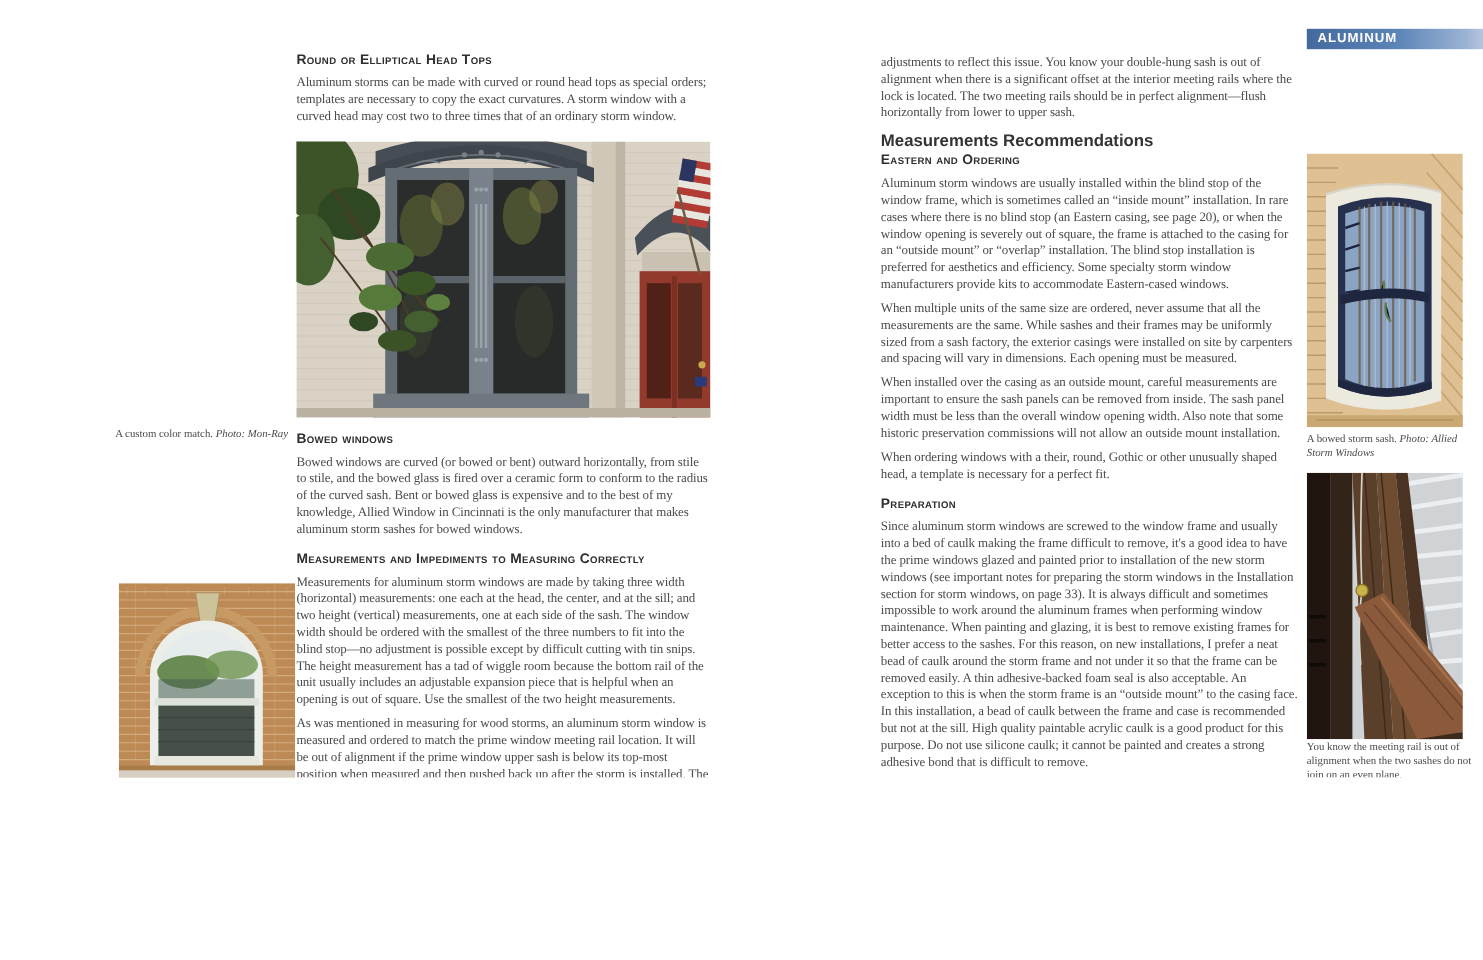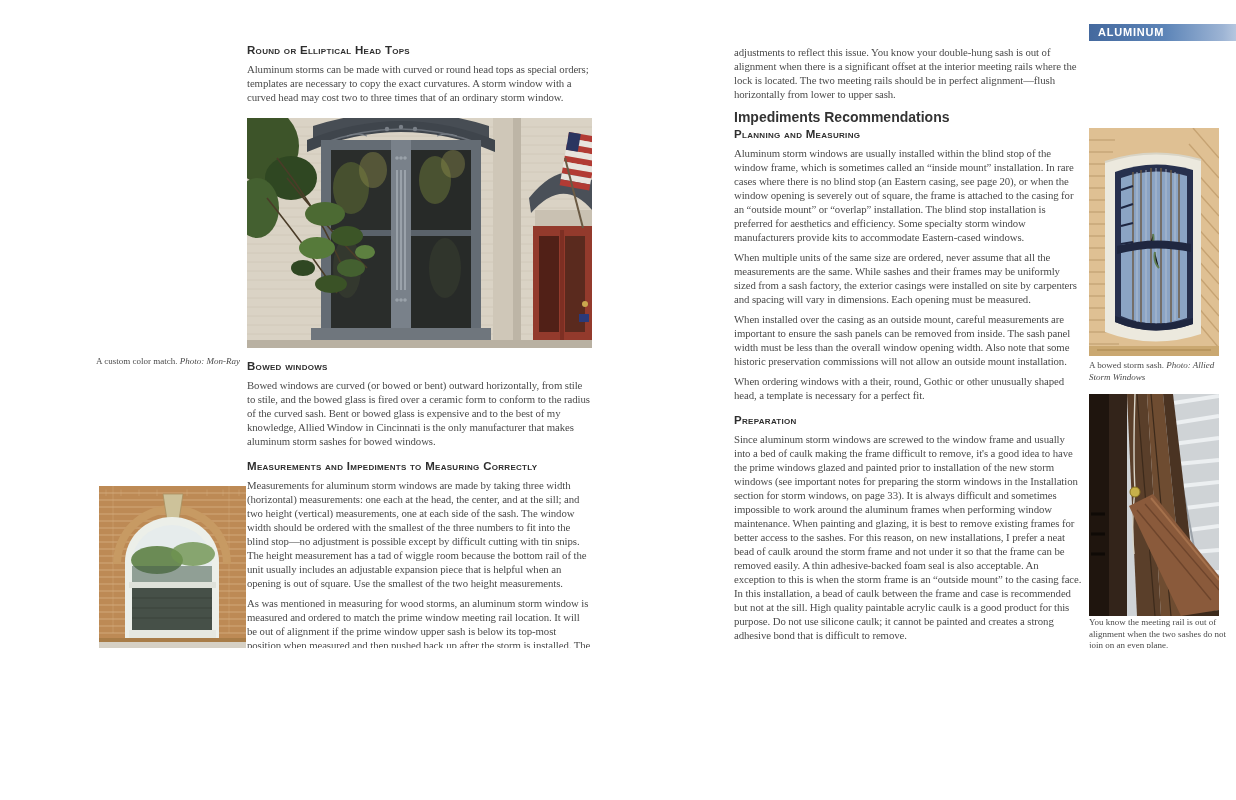--- a/index.html
+++ b/index.html
@@ -168,22 +168,22 @@
     </svg>
   </div>
 
   <div class="caption" style="left:55px;top:665px;width:150px;">
     <span>Many companies offer unusual sashes.</span><br>
     <span class="credit">Photo: Mon-Ray</span>
   </div>
 
   <div class="col" style="left:690px;top:45px;width:348px;">
     <p>adjustments to reflect this issue. You know your double-hung sash is out of alignment when there is a significant offset at the interior meeting rails where the lock is located. The two meeting rails should be in perfect alignment—flush horizontally from lower to upper sash.</p>
-    <div class="h-install">Impediments Recommendations</div>
-    <div class="sc-head" style="margin-top:2px;">Planning and Measuring</div>
+    <div class="h-install">Measurements Recommendations</div>
+    <div class="sc-head" style="margin-top:2px;">Eastern and Ordering</div>
     <p>Aluminum storm windows are usually installed within the blind stop of the window frame, which is sometimes called an “inside mount” installation. In rare cases where there is no blind stop (an Eastern casing, see page 20), or when the window opening is severely out of square, the frame is attached to the casing for an “outside mount” or “overlap” installation. The blind stop installation is preferred for aesthetics and efficiency. Some specialty storm window manufacturers provide kits to accommodate Eastern-cased windows.</p>
     <p>When multiple units of the same size are ordered, never assume that all the measurements are the same. While sashes and their frames may be uniformly sized from a sash factory, the exterior casings were installed on site by carpenters and spacing will vary in dimensions. Each opening must be measured.</p>
     <p>When installed over the casing as an outside mount, careful measurements are important to ensure the sash panels can be removed from inside. The sash panel width must be less than the overall window opening width. Also note that some historic preservation commissions will not allow an outside mount installation.</p>
     <p>When ordering windows with a their, round, Gothic or other unusually shaped head, a template is necessary for a perfect fit.</p>
     <div class="sc-head">Preparation</div>
     <p>Since aluminum storm windows are screwed to the window frame and usually into a bed of caulk making the frame difficult to remove, it's a good idea to have the prime windows glazed and painted prior to installation of the new storm windows (see important notes for preparing the storm windows in the Installation section for storm windows, on page 33). It is always difficult and sometimes impossible to work around the aluminum frames when performing window maintenance. When painting and glazing, it is best to remove existing frames for better access to the sashes. For this reason, on new installations, I prefer a neat bead of caulk around the storm frame and not under it so that the frame can be removed easily. A thin adhesive-backed foam seal is also acceptable. An exception to this is when the storm frame is an “outside mount” to the casing face. In this installation, a bead of caulk between the frame and case is recommended but not at the sill. High quality paintable acrylic caulk is a good product for this purpose. Do not use silicone caulk; it cannot be painted and creates a strong adhesive bond that is difficult to remove.</p>
   </div>
 
   <div class="photo photo-abs" style="left:1045px;top:128px;width:130px;height:228px;">
     <svg viewBox="0 0 130 228" width="130" height="228" preserveAspectRatio="none">

